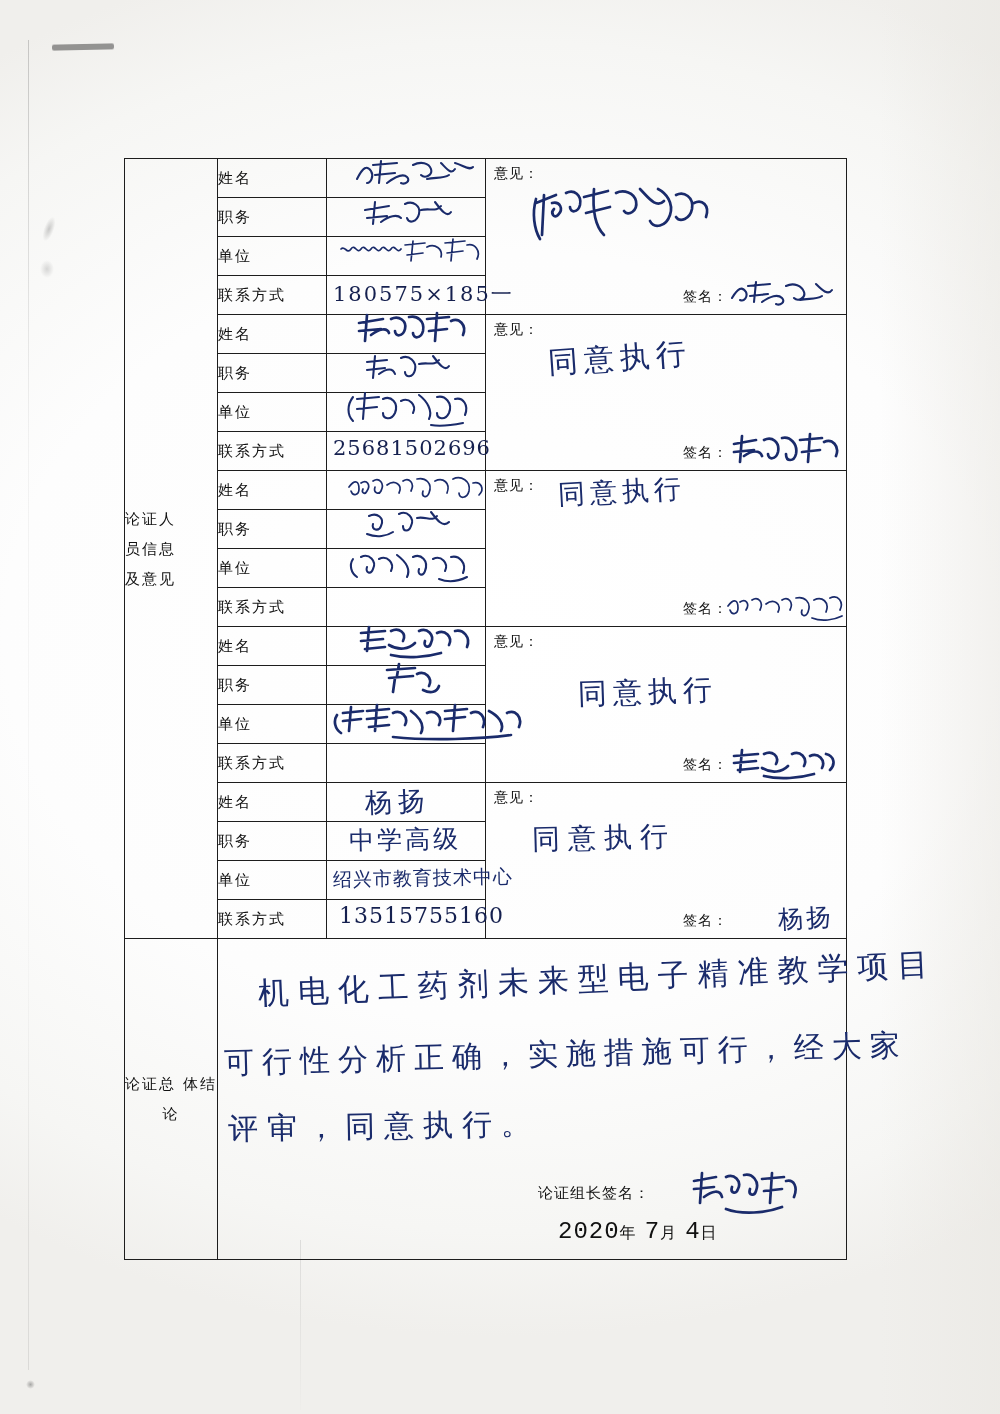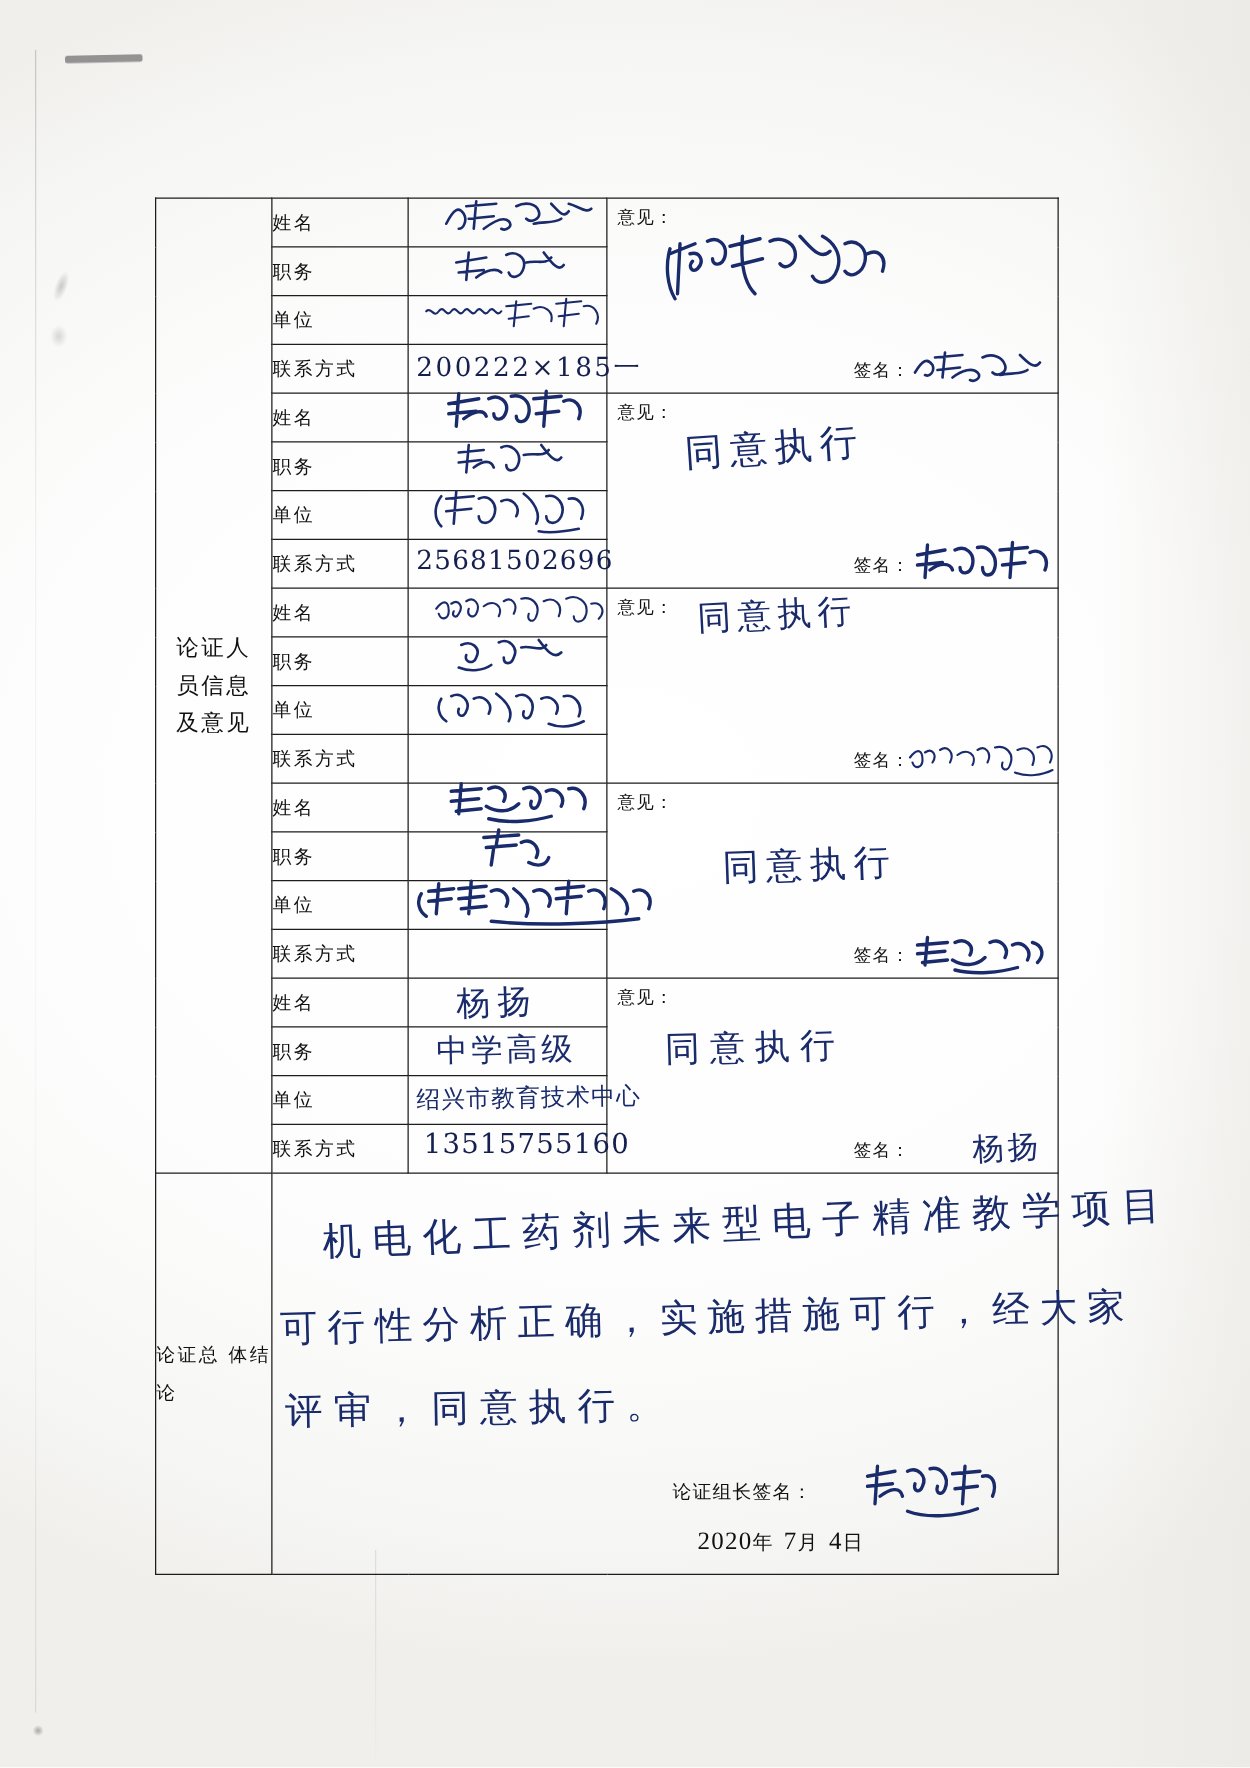--- a/index.html
+++ b/index.html
@@ -74,22 +74,21 @@
     border-collapse: collapse;
     table-layout: fixed;
   }
   .form-table td {
     border: 1.6px solid #1d1d1d;
     padding: 0;
     vertical-align: middle;
   }
   .row-label {
     width: 92px;
-    text-align: center;
-    font-size: 18px;
+    font-size: 15px;
     letter-spacing: 2px;
     color: #111;
     line-height: 30px;
   }
   .row-label .lbl-line { display: block; }
   .field-name {
     width: 108px;
     height: 38px;
     font-size: 15px;
     letter-spacing: 2px;
@@ -114,20 +113,21 @@
   .sign-label {
     position: absolute;
     right: 118px; bottom: 8px;
     font-size: 14px;
     letter-spacing: 1px;
     color: #111;
     white-space: nowrap;
   }
   .conclusion-label {
     width: 92px;
+    text-align: center;
     font-size: 15px;
     letter-spacing: 2px;
     line-height: 30px;
     color: #111;
   }
   .conclusion-body {
     position: relative;
     height: 320px;
   }
   .leader-sign {
@@ -142,22 +142,22 @@
   .date-line {
     position: absolute;
     left: 340px;
     bottom: 14px;
     font-size: 16px;
     letter-spacing: 2px;
     color: #111;
     white-space: nowrap;
   }
   .date-line .d-num {
-    font-family: Liberation Serif, serif;
-    font-size: 20px;
+    font-family: Liberation Mono, monospace;
+    font-size: 24px;
     letter-spacing: 1px;
   }
 
   
   .hw {
     position: absolute;
     font-family: "DejaVu Serif", serif;
     color: #1a2b6b;
     white-space: nowrap;
     pointer-events: none;
@@ -247,21 +247,21 @@
         <div class="hw-scribble thin" style="left:10px; top:0px;">
           <svg width="146" height="34" viewBox="0 0 146 34">
             <path d="M4,12 C8,8 10,18 14,12 C18,6 20,18 24,12 C28,6 30,18 34,12 C38,6 40,18 44,12 C48,6 50,18 54,12 C58,6 60,18 64,12 M68,8 L88,6 M76,4 L74,24 M70,18 L86,16 M90,10 C98,6 106,12 104,20 M108,6 L128,4 M116,2 L114,24 M110,16 L126,14 M130,8 C138,6 144,14 140,22"></path>
           </svg>
         </div>
       </td>
     </tr>
     <tr>
       <td class="field-name">联系方式</td>
       <td class="field-value">
-        <div class="hw ink-dark" style="left:6px; top:4px; font-size:21px; letter-spacing:2px;">200222×185一</div>
+        <div class="hw ink-dark" style="left:6px; top:4px; font-size:21px; letter-spacing:2px;">180575×185一</div>
       </td>
     </tr>
 
     <tr>
       <td class="field-name">姓名</td>
       <td class="field-value">
         <div class="hw-scribble thick" style="left:26px; top:-4px;">
           <svg width="120" height="38" viewBox="0 0 120 38">
             <path d="M6,12 L30,8 M14,4 L12,30 M6,20 L28,18 M18,24 C26,18 34,16 36,22 M38,8 C46,4 54,10 52,18 C50,26 42,26 42,20 M56,6 C64,4 72,10 70,20 C68,28 60,28 60,22 M74,8 L96,6 M84,2 L82,30 M76,20 L94,18 M98,10 C106,6 114,14 110,24"></path>
           </svg>

